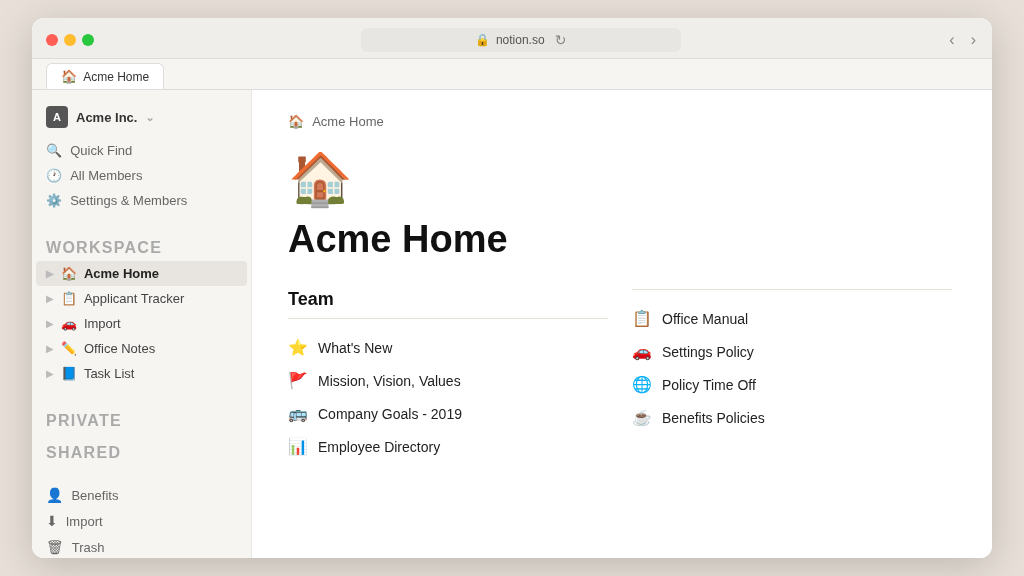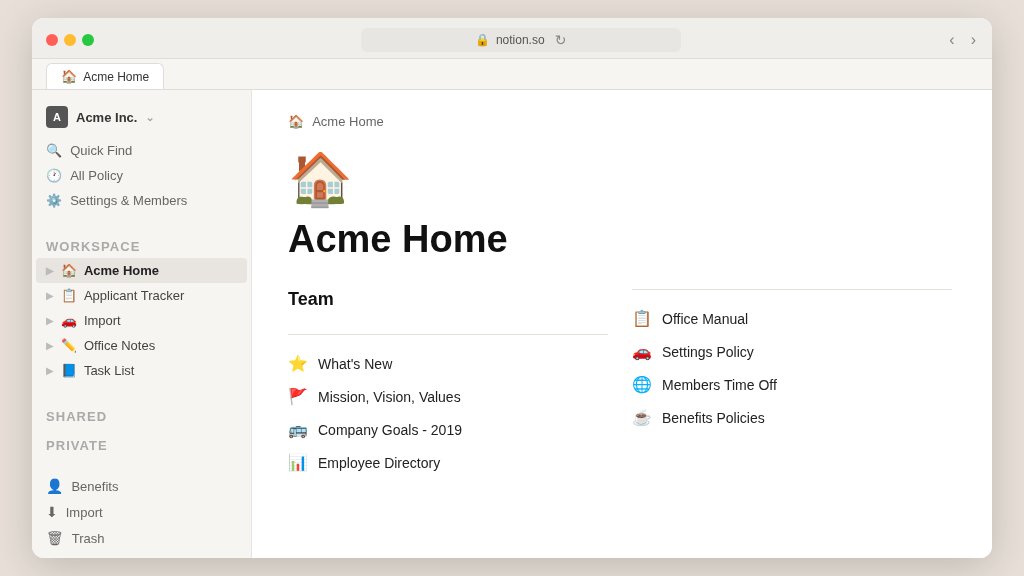--- a/index.html
+++ b/index.html
@@ -140,21 +140,21 @@
     .sidebar-action {
       display: flex;
       align-items: center;
       gap: 8px;
       padding: 5px 14px;
       font-size: 13px;
       color: #666;
       cursor: pointer;
     }
     .sidebar-section-label {
-      font-size: 13px;
+      font-size: 16px;
       font-weight: 600;
       color: #aaa;
       letter-spacing: 0.08em;
       padding: 10px 14px 4px 14px;
       text-transform: uppercase;
     }
     .sidebar-item {
       display: flex;
       align-items: center;
       gap: 6px;
@@ -208,21 +208,21 @@
     }
     .content-grid {
       display: grid;
       grid-template-columns: 1fr 1fr;
       gap: 24px;
     }
     .content-section h2 {
       font-size: 18px;
       font-weight: 700;
       color: #111;
-      margin-bottom: 24px;
+      margin-bottom: 8px;
     }
     .section-divider {
       height: 1px;
       background: #e5e2dc;
       margin-bottom: 12px;
     }
     .content-link {
       display: flex;
       align-items: center;
       gap: 10px;
@@ -288,21 +288,21 @@
         <span>Acme Inc.</span>
         <span style="color:#aaa;font-size:11px;">⌄</span>
       </div>
 
       <div class="sidebar-action">
         <span style="font-size:13px;color:#888;">🔍</span>
         <span>Quick Find</span>
       </div>
       <div class="sidebar-action">
         <span style="font-size:13px;color:#888;">🕐</span>
-        <span>All Policy</span>
+        <span>All Members</span>
       </div>
       <div class="sidebar-action">
         <span style="font-size:13px;color:#888;">⚙️</span>
         <span>Settings &amp; Members</span>
       </div>
 
       <div class="sidebar-divider"></div>
 
       <div class="sidebar-section-label">WORKSPACE</div>
 
@@ -327,22 +327,22 @@
         <span>Office Notes</span>
       </div>
       <div class="sidebar-item">
         <span class="sidebar-item-arrow">▶</span>
         <span>📘</span>
         <span>Task List</span>
       </div>
 
       <div class="sidebar-divider"></div>
 
+      <div class="sidebar-section-label">PRIVATE</div>
       <div class="sidebar-section-label">SHARED</div>
-      <div class="sidebar-section-label">PRIVATE</div>
 
       <div class="sidebar-divider"></div>
 
       <div class="sidebar-action">
         <span style="font-size:14px;">👤</span>
         <span>Benefits</span>
       </div>
       <div class="sidebar-action">
         <span style="font-size:14px;">⬇</span>
         <span>Import</span>
@@ -392,21 +392,21 @@
           <div class="content-link">
             <span class="link-icon">📋</span>
             <span>Office Manual</span>
           </div>
           <div class="content-link">
             <span class="link-icon">🚗</span>
             <span>Settings Policy</span>
           </div>
           <div class="content-link">
             <span class="link-icon">🌐</span>
-            <span>Members Time Off</span>
+            <span>Policy Time Off</span>
           </div>
           <div class="content-link">
             <span class="link-icon">☕</span>
             <span>Benefits Policies</span>
           </div>
         </div>
       </div>
     </div>
   </div>
 </div>

